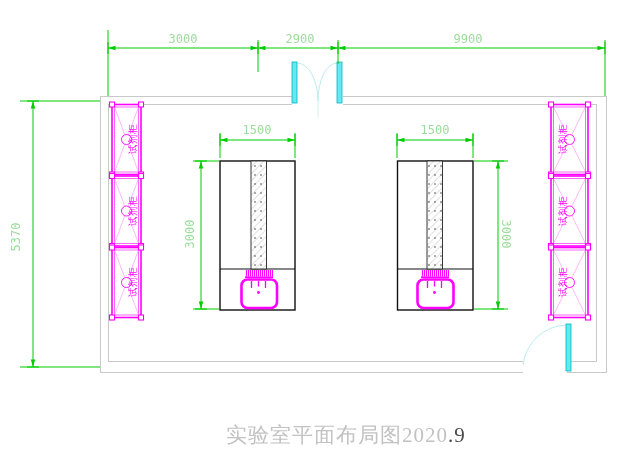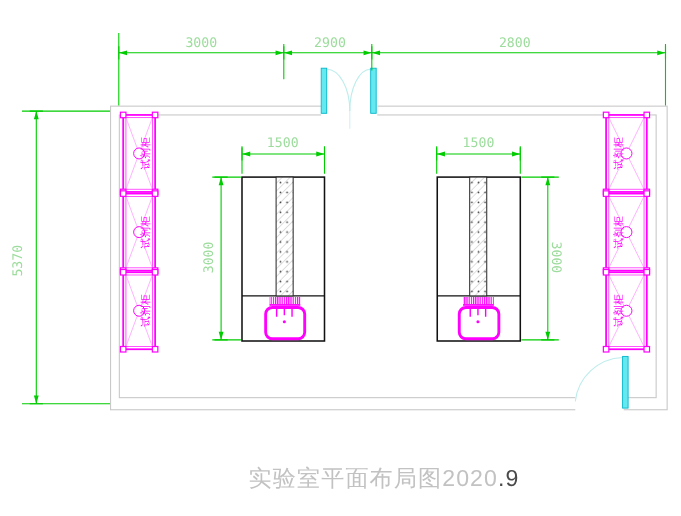--- a/index.html
+++ b/index.html
@@ -8,21 +8,21 @@
   .canvas svg{position:absolute;left:0;top:0;}
   .lbl{position:absolute;transform:translate(-50%,-50%);
        font-family:"DejaVu Sans Mono","Liberation Mono",monospace;
        font-size:12px;color:#9cdc9c;white-space:nowrap;line-height:1;}
   .lbl.v{transform:translate(-50%,-50%) rotate(-90deg);}
   .lbl.vr{transform:translate(-50%,-50%) rotate(90deg);}
   .cab{position:absolute;transform:translate(-50%,-50%) rotate(-90deg);
        font-family:"DejaVu Sans",sans-serif;font-size:9.5px;color:#ff00ff;
        white-space:nowrap;line-height:1;letter-spacing:0.5px;}
   .title{position:absolute;left:226px;top:421px;font-size:21px;letter-spacing:1px;
-         color:#c2c2c2;white-space:nowrap;font-family:Liberation Sans, sans-serif;}
+         color:#c2c2c2;white-space:nowrap;font-family:Liberation Serif, serif;}
   .title .suffix{color:#4a4a4a;}
 </style>
 </head>
 <body>
 
 <div class="canvas">
 
 <svg width="619" height="469" viewBox="0 0 619 469">
   <defs>
     <pattern id="hatch" width="5" height="5" patternUnits="userSpaceOnUse" patternTransform="rotate(45)">
@@ -204,21 +204,21 @@
           <rect x="548.5" y="245" width="5" height="5"></rect>
           <rect x="585.5" y="245" width="5" height="5"></rect>
           <rect x="548.5" y="315" width="5" height="5"></rect>
           <rect x="585.5" y="315" width="5" height="5"></rect>
         </g>
   </g>
 </svg>
 
 <span class="lbl" style="left:183px;top:39px">3000</span>
 <span class="lbl" style="left:300px;top:39px">2900</span>
-<span class="lbl" style="left:468px;top:39px">2800</span>
+<span class="lbl" style="left:468px;top:39px">9900</span>
 <span class="lbl v" style="left:16px;top:237px">5370</span>
 <span class="lbl" style="left:257px;top:130px">1500</span>
 <span class="lbl v" style="left:190px;top:234px">3000</span>
 <span class="lbl" style="left:435px;top:130px">1500</span>
 <span class="lbl vr" style="left:506px;top:234px">3000</span>
 
 <span class="cab" style="left:133px;top:139px">试剂柜</span>
 <span class="cab" style="left:133px;top:211px">试剂柜</span>
 <span class="cab" style="left:133px;top:282px">试剂柜</span>
 <span class="cab" style="left:563px;top:139px">试剂柜</span>

